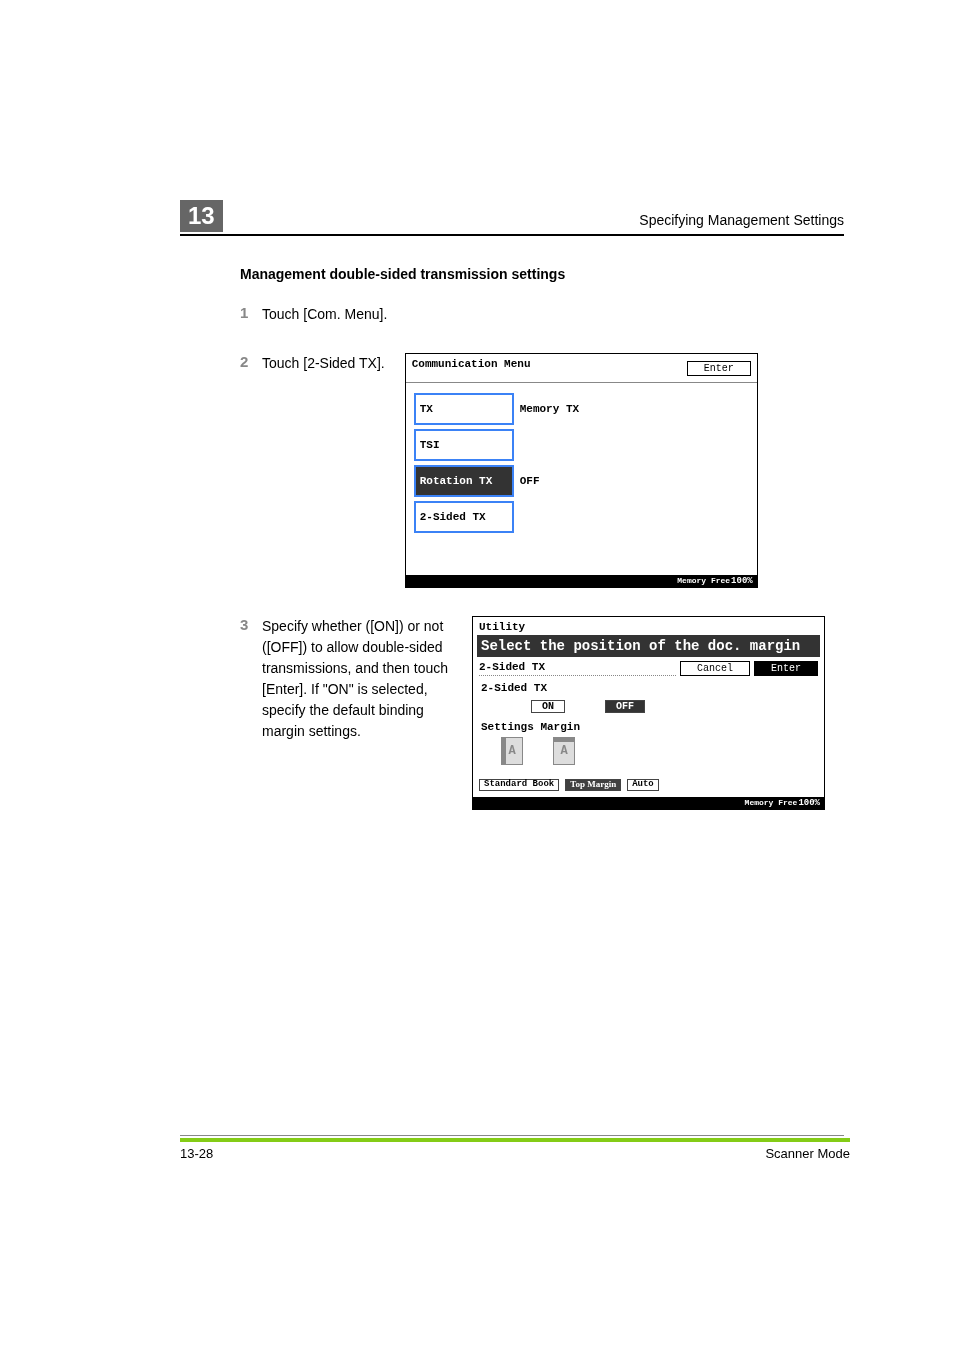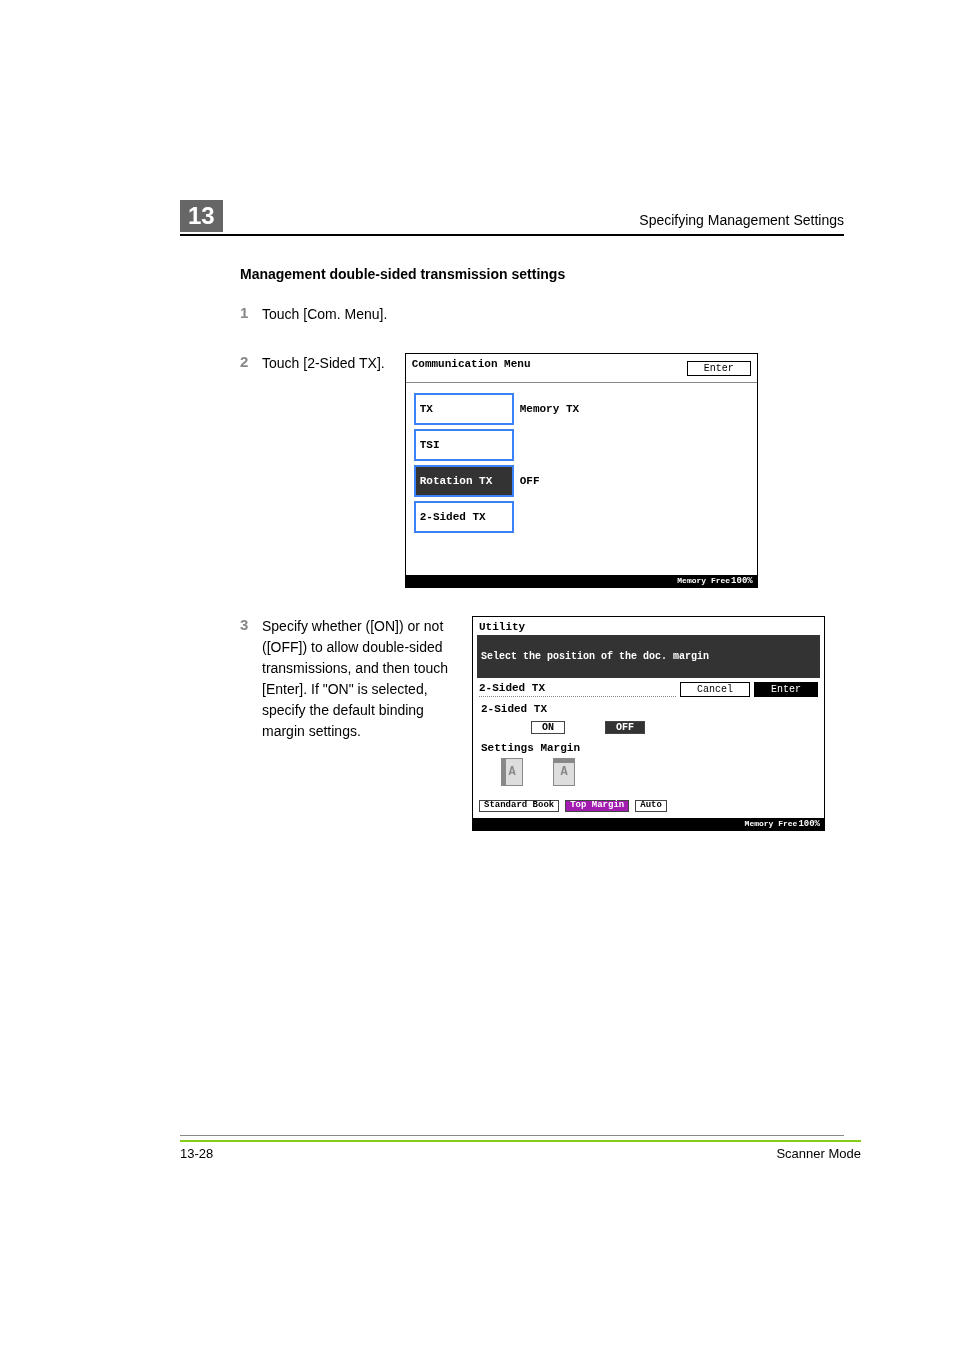--- a/index.html
+++ b/index.html
@@ -114,23 +114,23 @@
     }
     .ss-footer span:first-child { font-size: 8px; margin-right:1px;}
     .dotted-underline {
       border-bottom: 1px dashed #888;
       padding-bottom: 2px;
       margin-bottom: 6px;
     }
     .ss-prompt-bar {
       background: #333;
       color: #fff;
-      padding: 16px 4px;
+      padding: 3px 4px;
       margin: 2px 4px 0 4px;
-      font-size: 10px;
+      font-size: 14px;
     }
     .ss-sub-header {
       display: flex;
       justify-content: space-between;
       align-items: center;
       padding: 4px 6px 2px 6px;
       gap: 4px;
     }
     .ss-sub {
       border-bottom: 1px dotted #888;
@@ -179,27 +179,27 @@
       gap: 6px;
       padding: 0 6px 6px 6px;
       align-items: center;
     }
     .ss-opt {
       border: 1px solid #444;
       padding: 0 4px;
       font-size: 9px;
       line-height: 1.1;
     }
-    .ss-opt.dark { background: #a21caf; color: #fff; }
+    .ss-opt.dark { background: #404040; color: #fff; font-family: Liberation Serif, serif; }
     .page-footer {
       position: absolute;
       bottom: 190px;
       left: 180px;
-      right: 93px;
-      border-top: 2px solid #84cc16;
+      right: 104px;
+      border-top: 4px solid #84cc16;
       padding-top: 4px;
       display: flex;
       justify-content: space-between;
       font-size: 13px;
     }
     .thin-rule {
       position: absolute;
       bottom: 215px;
       left: 180px;
       right: 110px;

